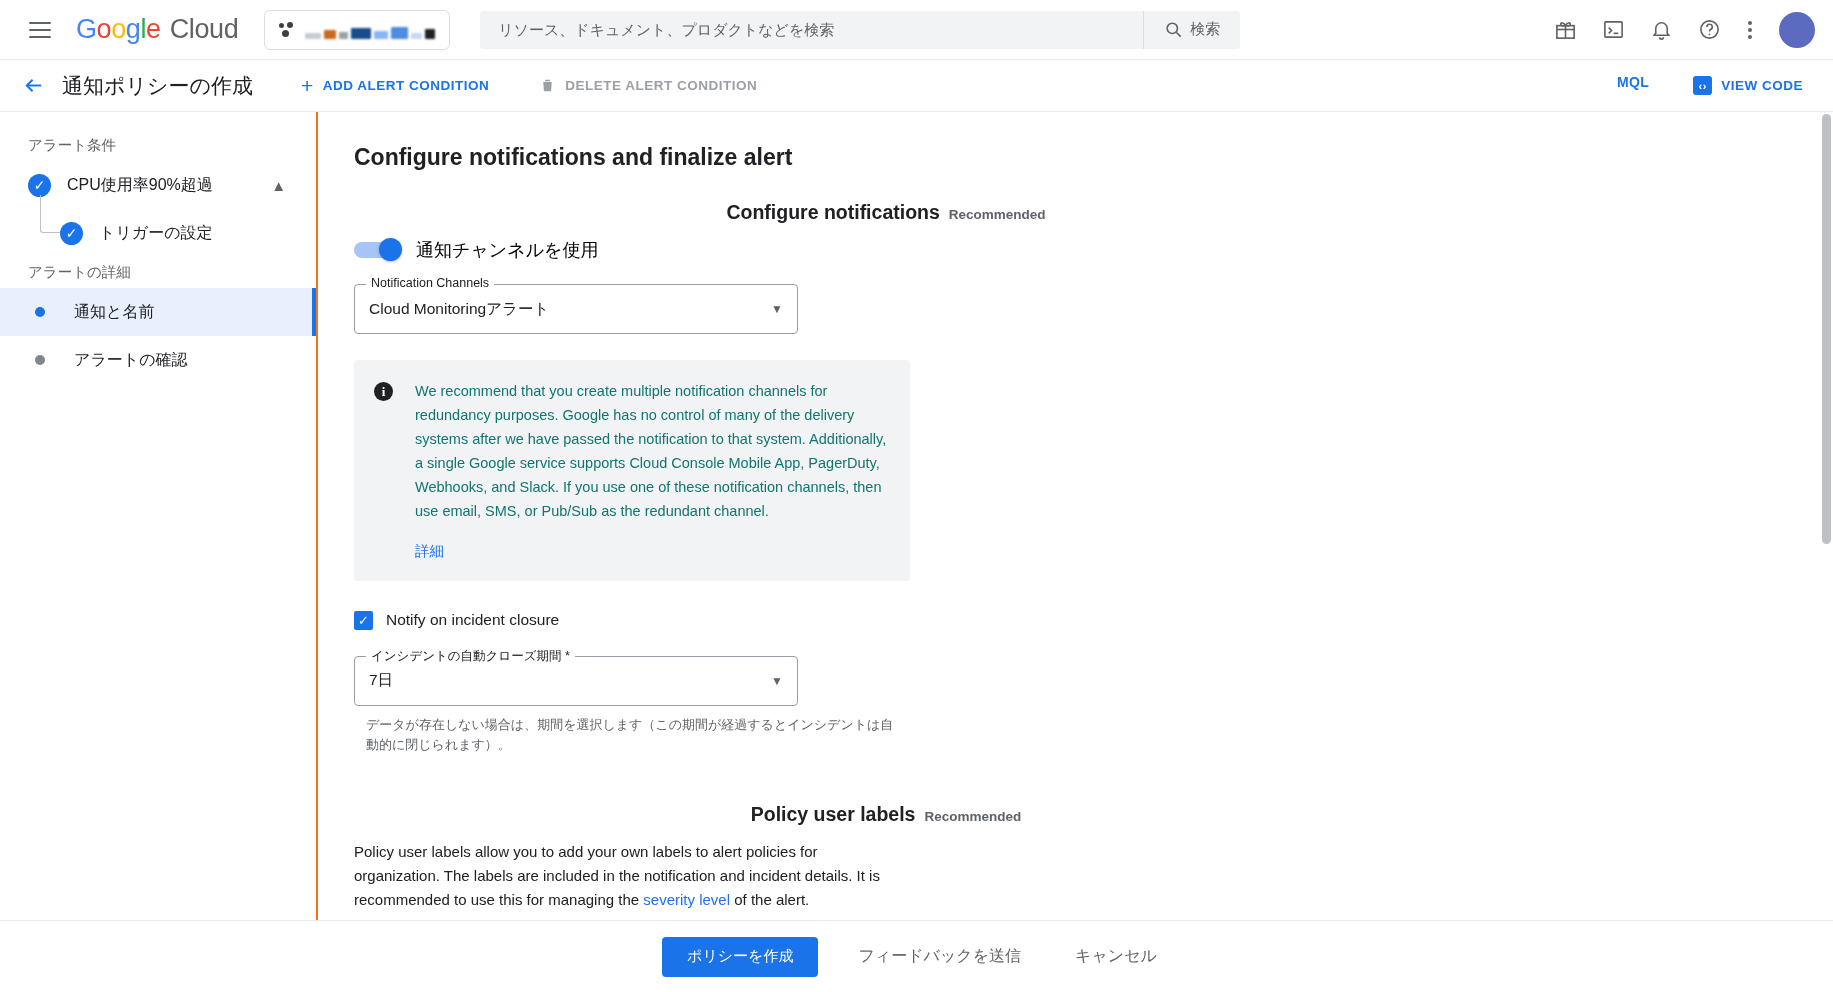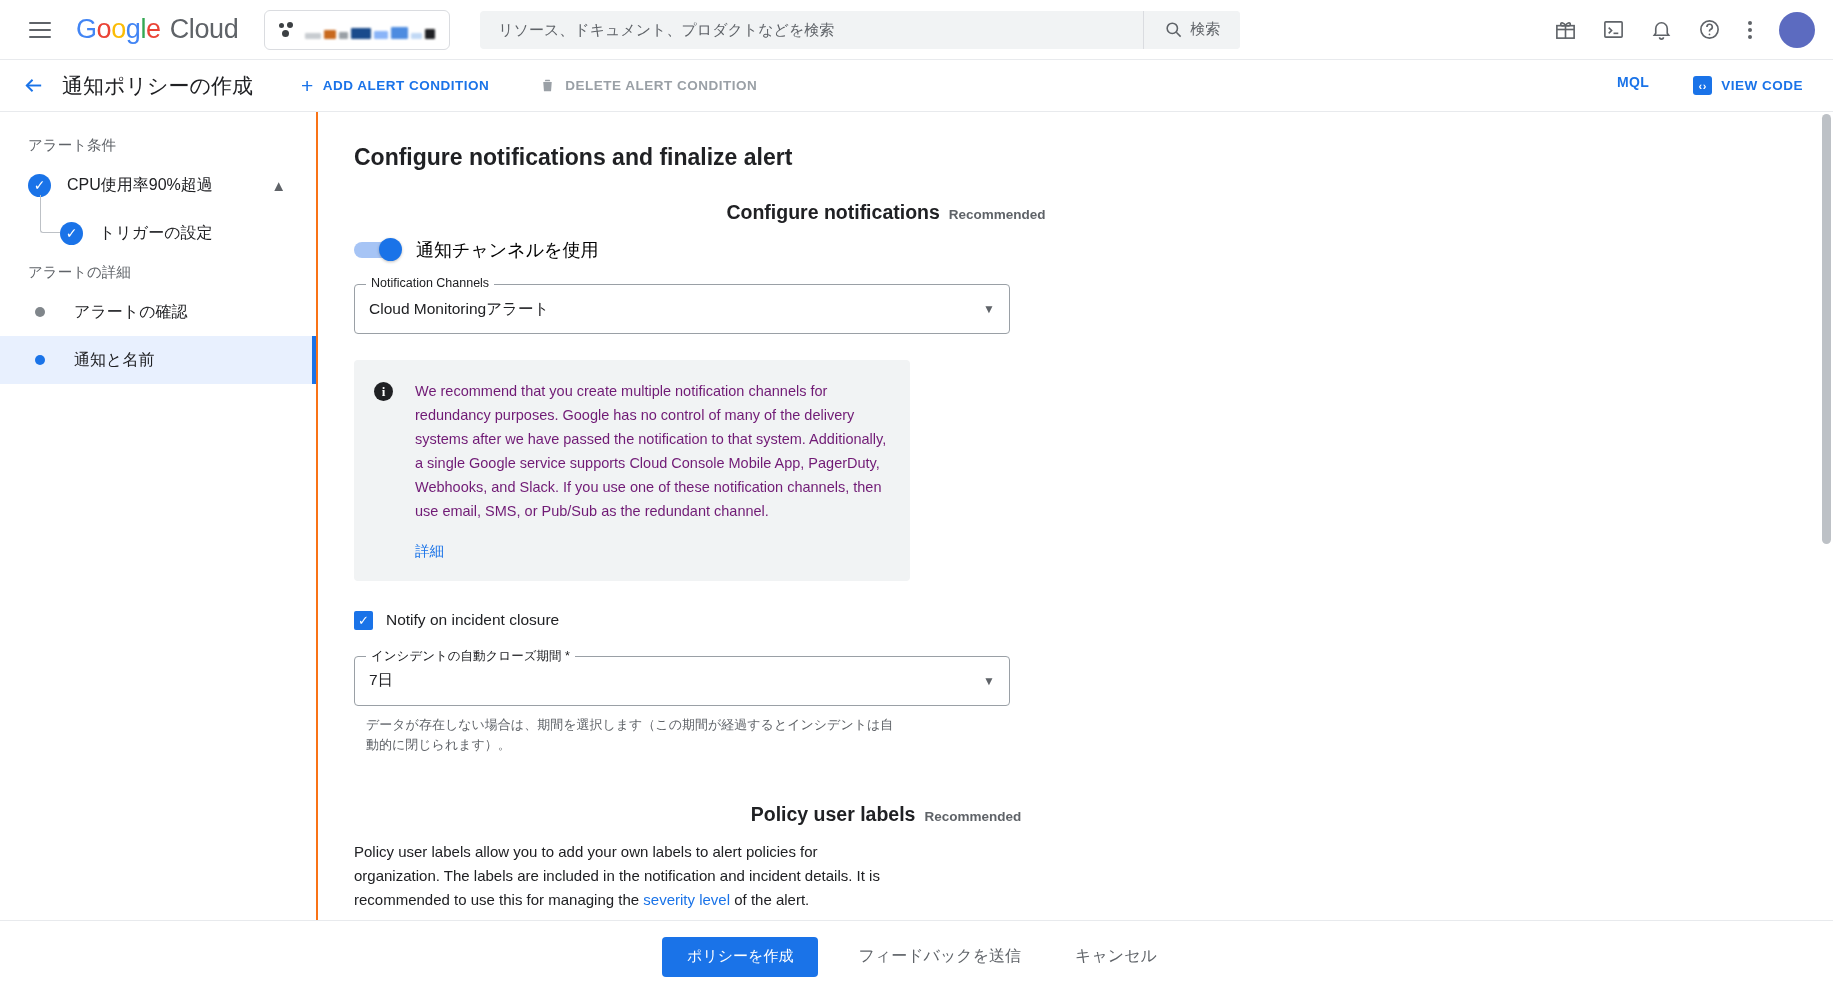--- a/index.html
+++ b/index.html
@@ -125,40 +125,40 @@
   h2.sub-title { font-size: 19.5px; font-weight: bold; margin: 0 0 14px 0; color: #202124; display: flex; align-items: baseline; gap: 9px; justify-content: center; }
   .recommended { font-size: 13.5px; font-weight: bold; color: #5f6368; }
 
   .toggle-row { display: flex; align-items: center; gap: 16px; margin-bottom: 22px; }
   .switch { width: 46px; height: 16px; border-radius: 9px; background: #a6c4f5; position: relative; cursor: pointer; }
   .switch .knob { position: absolute; width: 23px; height: 23px; border-radius: 50%; background: #1a73e8;
                   top: -4px; right: -2px; box-shadow: 0 1px 3px rgba(0,0,0,.25); }
   .toggle-label { font-size: 18px; color: #000000; }
 
   .field {
-    position: relative; width: 656px; height: 50px; border: 1px solid #9aa0a6; border-radius: 4px;
+    position: relative; width: 444px; height: 50px; border: 1px solid #9aa0a6; border-radius: 4px;
     display: flex; align-items: center; padding: 0 14px; cursor: pointer; background: #fff;
   }
   .field .legend {
     position: absolute; top: -9px; left: 11px; background: #fff; padding: 0 5px;
     font-size: 12.5px; color: #202124;
   }
   .field .value { font-size: 15.5px; color: #202124; }
   .field .caret { margin-left: auto; color: #5f6368; font-size: 12px; }
 
   .infobox {
     width: 556px; background: #f1f3f4; border-radius: 4px; margin-top: 26px;
     padding: 20px 22px 20px 20px; display: flex; gap: 22px;
   }
   .info-ic {
     width: 19px; height: 19px; border-radius: 50%; background: #202124; color: #fff;
     font-size: 13px; font-weight: bold; display: flex; align-items: center; justify-content: center;
     flex: 0 0 auto; margin-top: 2px; font-family: "Liberation Serif", serif;
   }
-  .info-text { font-size: 14.5px; line-height: 1.65; color: #701a75; }
+  .info-text { font-size: 14.5px; line-height: 1.65; color: #0f766e; }
   .info-link { color: #1a73e8; font-size: 14.5px; display: inline-block; margin-top: 18px; cursor: pointer; }
 
   .check-row { display: flex; align-items: center; gap: 13px; margin-top: 30px; margin-bottom: 26px; }
   .cbox {
     width: 19px; height: 19px; border-radius: 2px; background: #1a73e8; color: #fff;
     display: flex; align-items: center; justify-content: center; font-size: 13px; cursor: pointer;
   }
   .check-label { font-size: 15.5px; color: #202124; }
   .helper { font-size: 13px; color: #5f6368; line-height: 1.55; margin-top: 9px; width: 545px; padding-left: 12px; }
 
@@ -317,28 +317,28 @@
       </div>
 
       <div class="side-row sub-row">
         <div class="elbow"></div>
         <div class="check-ic">✓</div>
         <div class="side-label">トリガーの設定</div>
       </div>
 
       <div class="side-head">アラートの詳細</div>
 
+      <div class="side-row active">
+        <div class="dot blue"></div>
+        <div class="dot-label">通知と名前</div>
+      </div>
+
       <div class="side-row">
         <div class="dot grey"></div>
         <div class="dot-label">アラートの確認</div>
-      </div>
-
-      <div class="side-row active">
-        <div class="dot blue"></div>
-        <div class="dot-label">通知と名前</div>
       </div>
     </div>
 
     <div class="main">
       <div class="main-inner">
 
         <h1 class="sec-title">Configure notifications and finalize alert</h1>
 
         <h2 class="sub-title">
           <span>Configure notifications</span>

